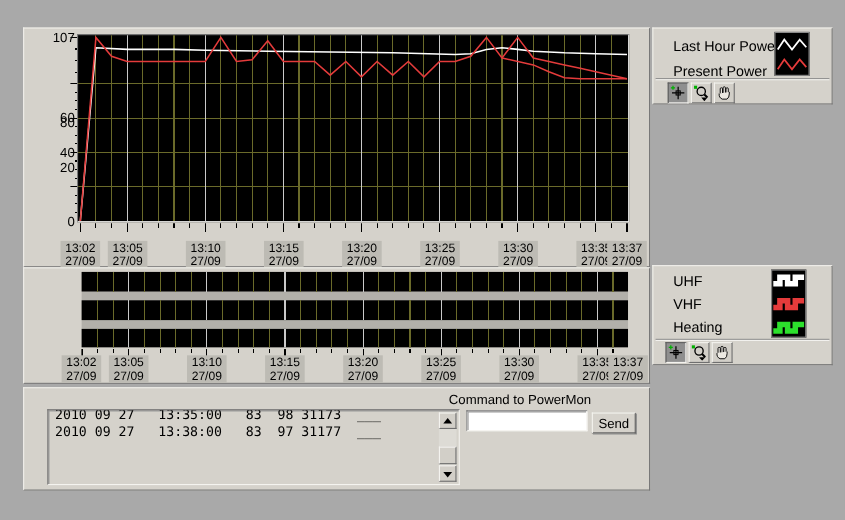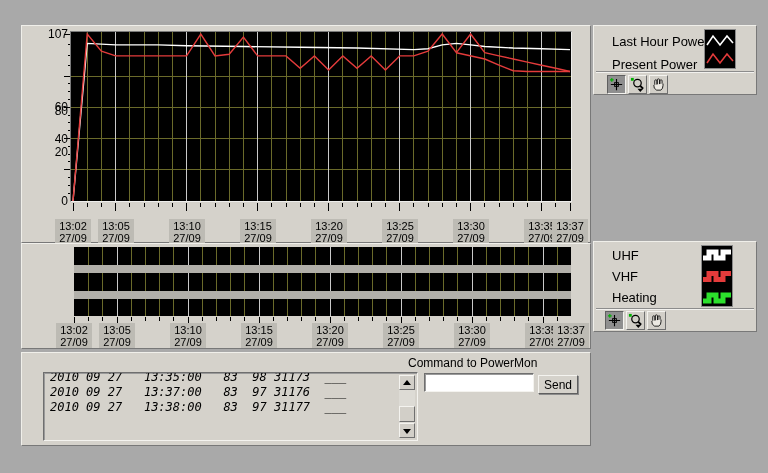--- a/index.html
+++ b/index.html
@@ -47,21 +47,20 @@
     background:#8f8f8f;
     border-color:#5f5f5f #f4f3ef #f4f3ef #5f5f5f;
   }
   .section-label { position:absolute; font-size:12px; height:13px; line-height:13px; }
   .log-box {
     position:absolute;
     background:#d5d2cb;
     border:1px solid; border-color:#6f6f6f #f4f3ef #f4f3ef #6f6f6f;
     box-shadow: inset 1px 1px 0 #9a9a9a;
     overflow:hidden;
-    font-style:italic;
   }
   .log-lines { position:absolute; left:6px; top:-3px; right:20px; }
   .log-line {
     font-family:"DejaVu Sans Mono", monospace;
     font-size:12px; line-height:15px; white-space:pre;
   }
   .sb { position:absolute; top:2px; bottom:2px; right:2px; width:16px; background:#dddbd5; }
   .sb-btn {
     position:absolute; left:0; width:16px; height:15px;
     background:#d2cfc8; border:1px solid; border-color:#f4f3ef #6f6f6f #6f6f6f #f4f3ef;
@@ -518,21 +517,20 @@
         <path d="M3 8.5 Q2.5 12.5 6 14 L10.5 14 Q12.8 12.5 12.8 9 L12.8 7"></path>
       </g>
     </svg>
   </div>
 </div>
 
 <div class="panel" style="left:21px; top:352px; width:570px; height:94px;">
   <div class="log-box" style="left:21px; top:19px; width:375px; height:69px;">
     <div class="log-lines">
         <div class="log-line">2010 09 27   13:35:00   83  98 31173  ___</div>
-        <div class="log-line">2010 09 27   13:37:00   83  97 31176  ___</div>
         <div class="log-line">2010 09 27   13:38:00   83  97 31177  ___</div>
       </div>
     <div class="sb">
       <div class="sb-btn sb-up">
           <div class="tri-up"></div>
         </div>
       <div class="sb-thumb"></div>
       <div class="sb-btn sb-down">
           <div class="tri-down"></div>
         </div>

